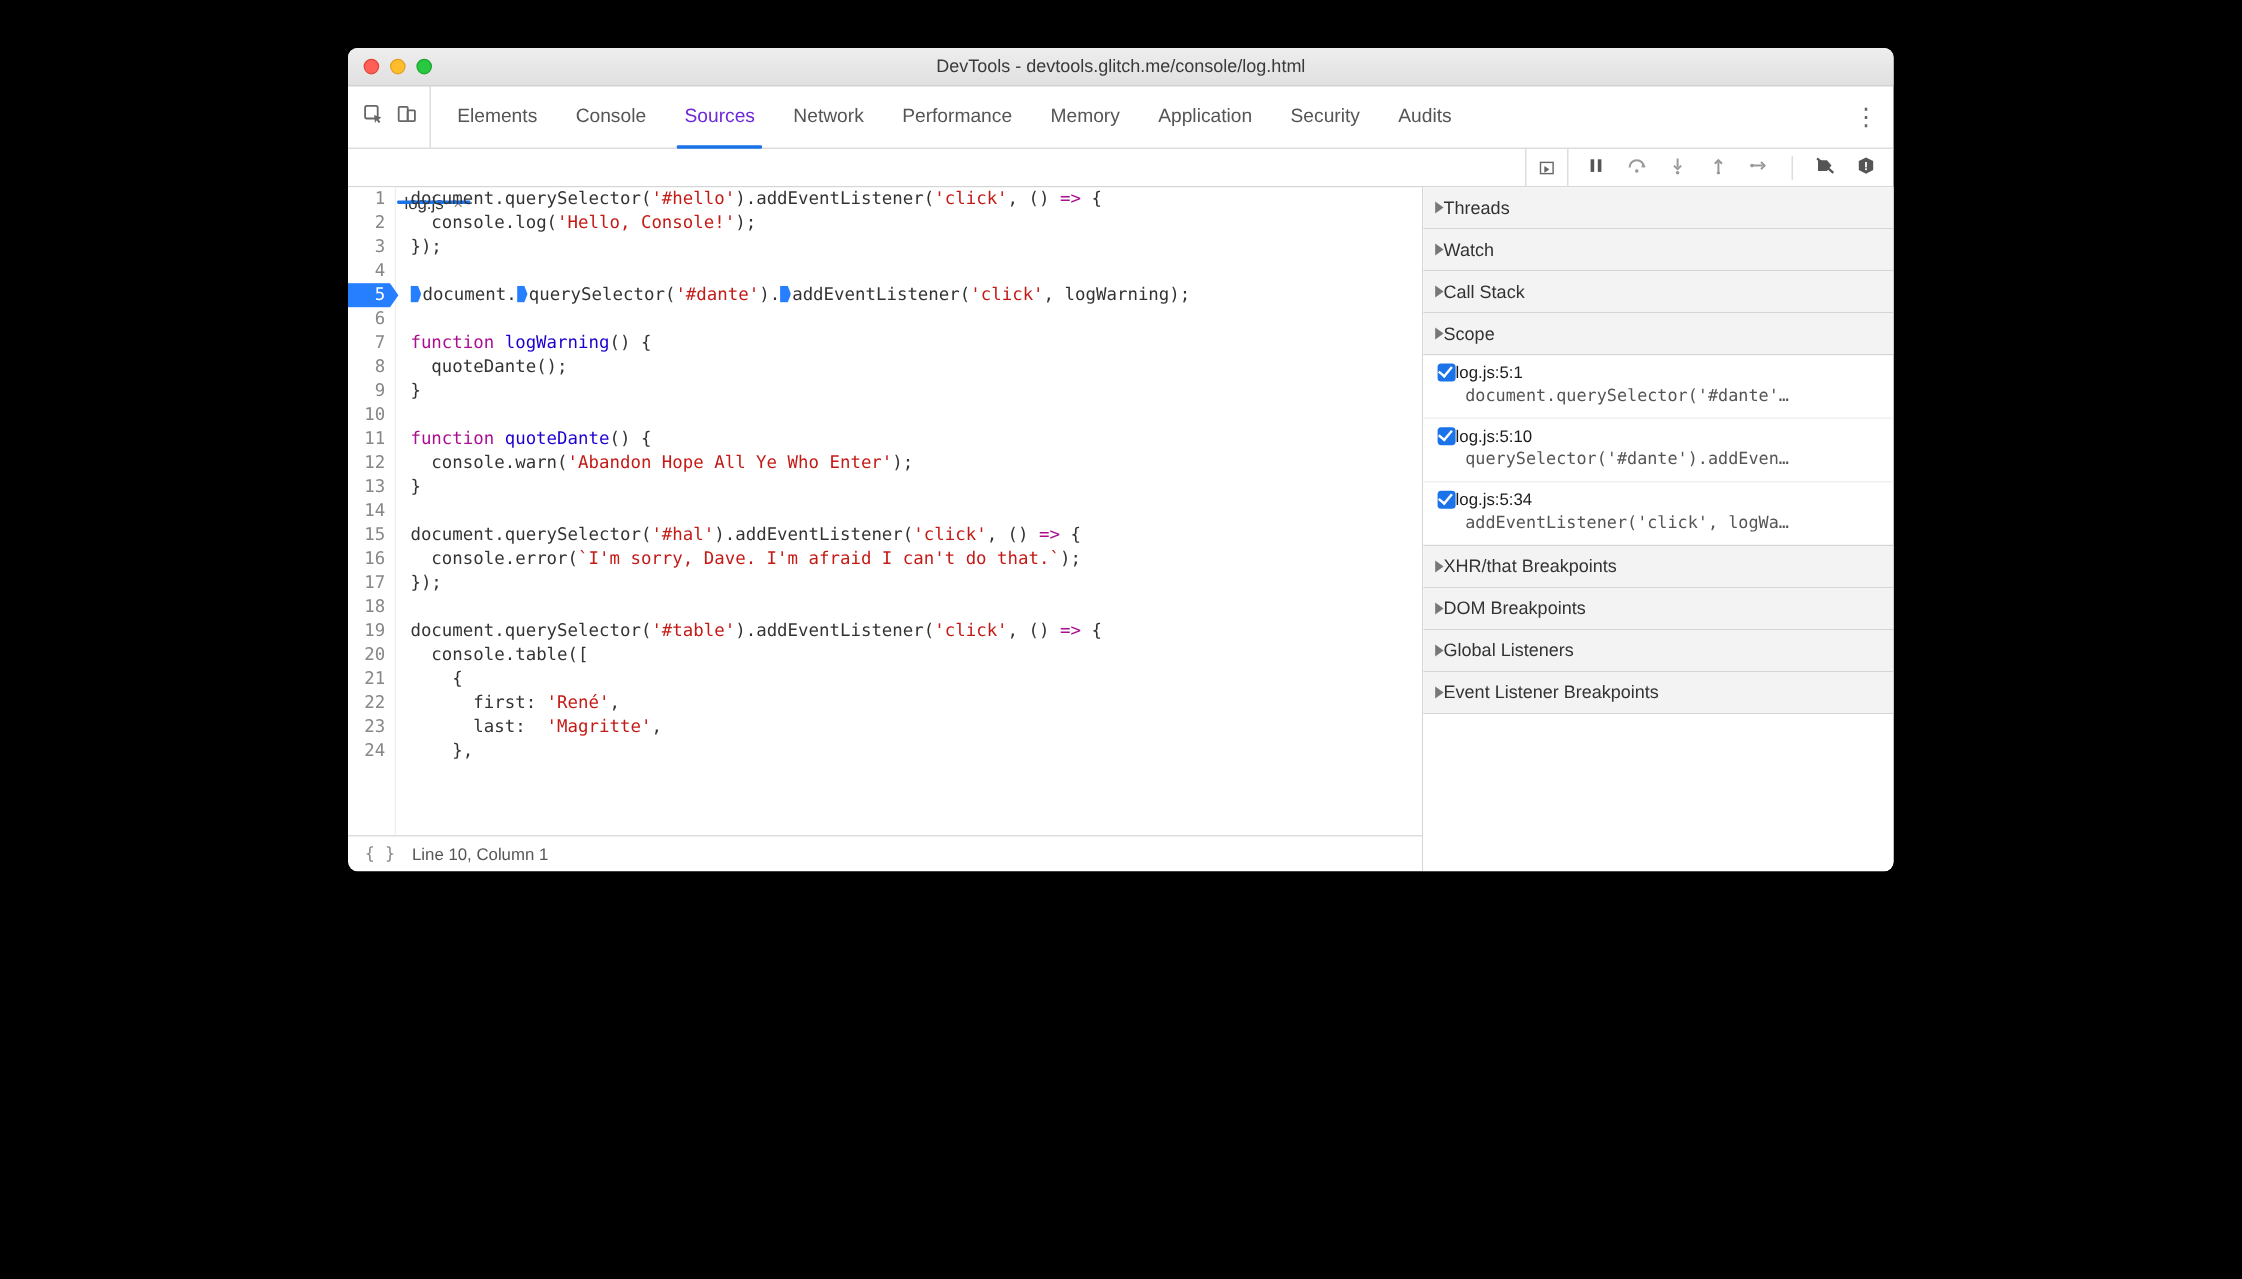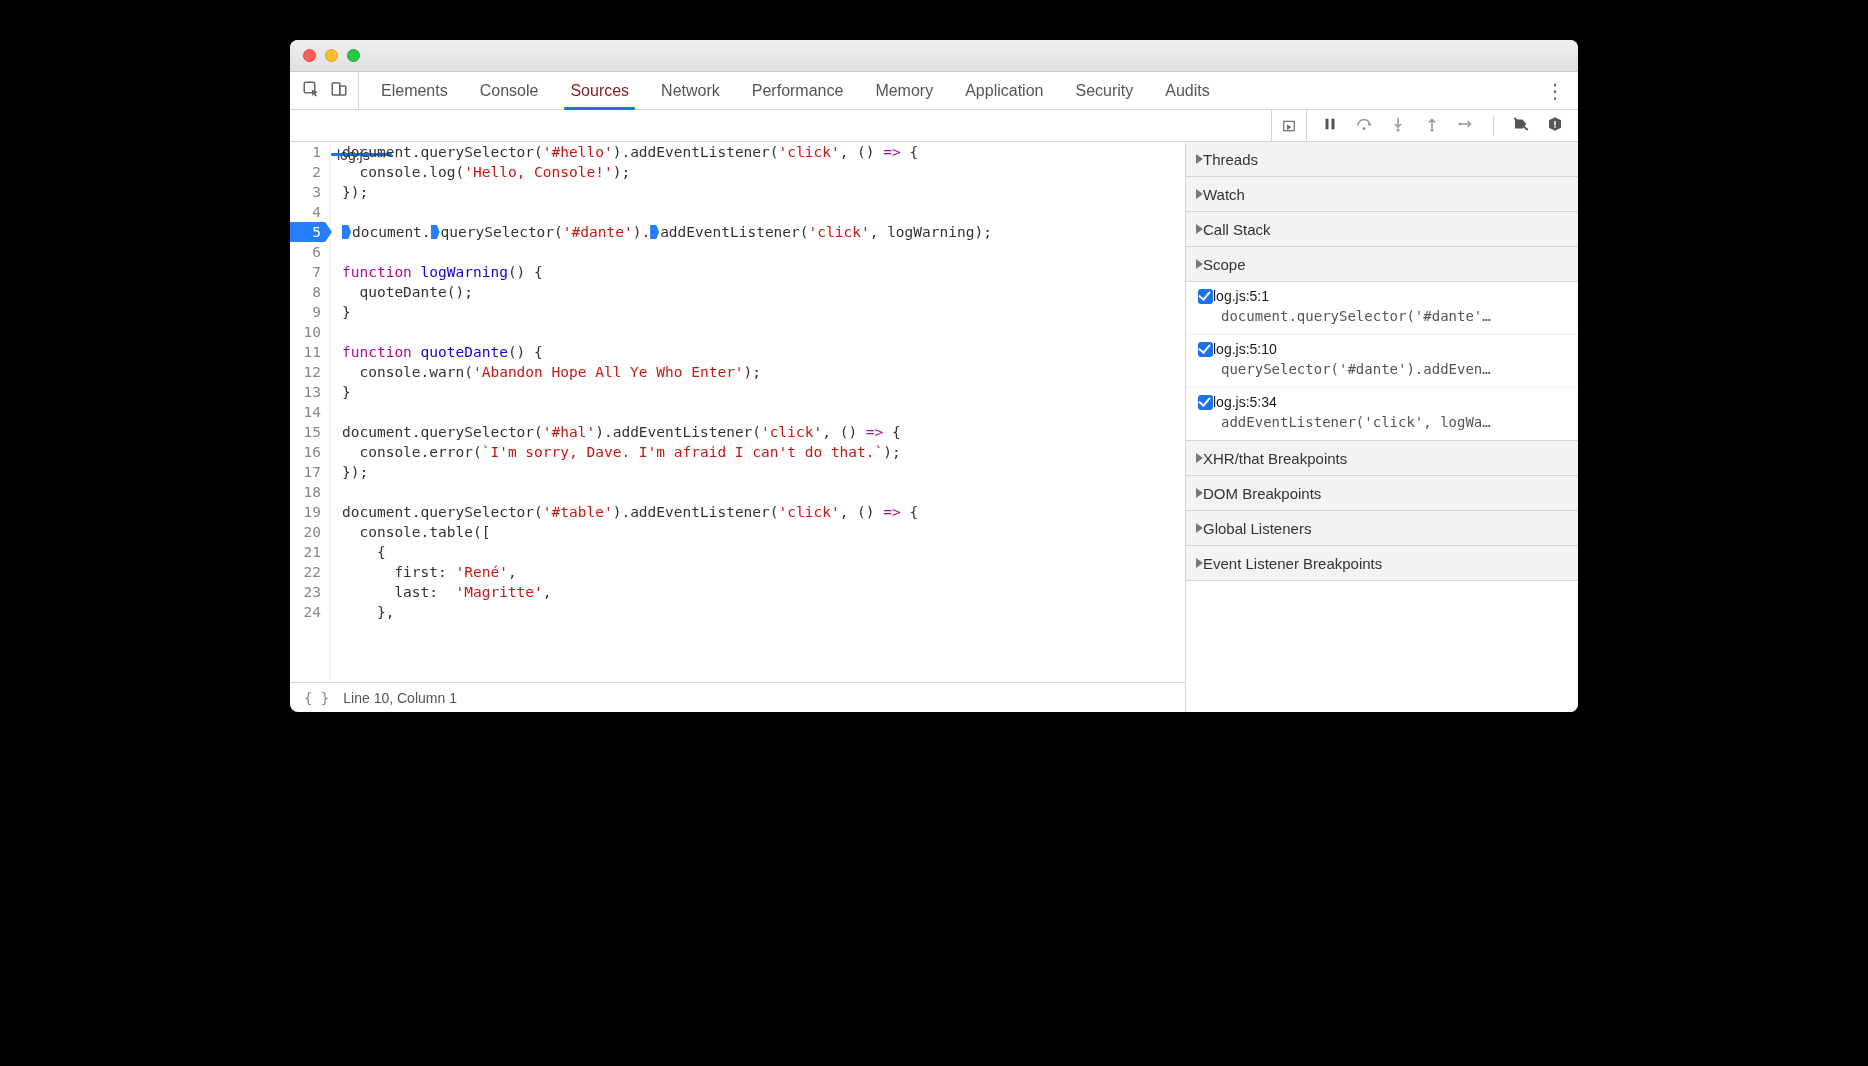--- a/index.html
+++ b/index.html
@@ -35,33 +35,33 @@
     color: #3a3a3a;
   }
   .traffic { display: flex; gap: 9px; margin-left: 13px; }
   .tl { width: 13px; height: 13px; border-radius: 50%; }
   .tl.red    { background: #ff5f57; border: 0.5px solid #e24238; }
   .tl.yellow { background: #ffbd2e; border: 0.5px solid #e1a11f; }
   .tl.green  { background: #28c940; border: 0.5px solid #1ba52c; }
   .title-text { position: absolute; left: 0; right: 0; text-align: center; font-weight: 400; pointer-events: none; }
 
   .tabs-row {
-    height: 38px;
+    height: 52px;
     border-bottom: 1px solid #d5d5d5;
     display: flex;
     align-items: stretch;
     font-size: 16px;
     color: #555;
     padding: 0 12px;
   }
   .tabs-row .left-icons { display:flex; align-items:center; gap:10px; padding-right:10px; margin-right:6px; border-right:1px solid #d5d5d5; }
   .icn { width:18px; height:18px; fill:#666; stroke:#666; flex:0 0 auto; }
   .mini-icn { width:14px; height:14px; fill:#666; stroke:#666; flex:0 0 auto; }
   .tab { padding: 0 16px; display:flex; align-items:center; cursor:default; position:relative; }
-  .tab.active { color:#7f1d1d; }
+  .tab.active { color:#6d28d9; }
   .tab.active::after { content:""; position:absolute; left:10px; right:10px; bottom:-1px; height:3px; background:#1a73e8; border-radius:1px; }
   .tabs-row .spacer { flex:1; }
   .kebab { width:22px; display:flex; align-items:center; justify-content:center; color:#666; font-size:20px; }
 
   .second-row {
     height: 32px;
     border-bottom: 1px solid #d5d5d5;
     display:flex;
     align-items:stretch;
     font-size:14px;
@@ -170,20 +170,21 @@
 <body>
 
 <div class="window">
 
   <div class="titlebar">
     <div class="traffic">
       <div class="tl red"></div>
       <div class="tl yellow"></div>
       <div class="tl green"></div>
     </div>
+    <div class="title-text">DevTools - devtools.glitch.me/console/log.html</div>
   </div>
 
   <div class="tabs-row">
     <div class="left-icons">
       <span>
         <svg class="icn" viewBox="0 0 24 24">
             <rect x="3" y="3" width="14" height="14" rx="2" fill="none" stroke="#666" stroke-width="2"></rect>
             <path d="M13 13 l8 3 -3 2 2 3 -2 1 -2-3 -2 3z" fill="#666" stroke="none"></path>
           </svg>
       </span>

